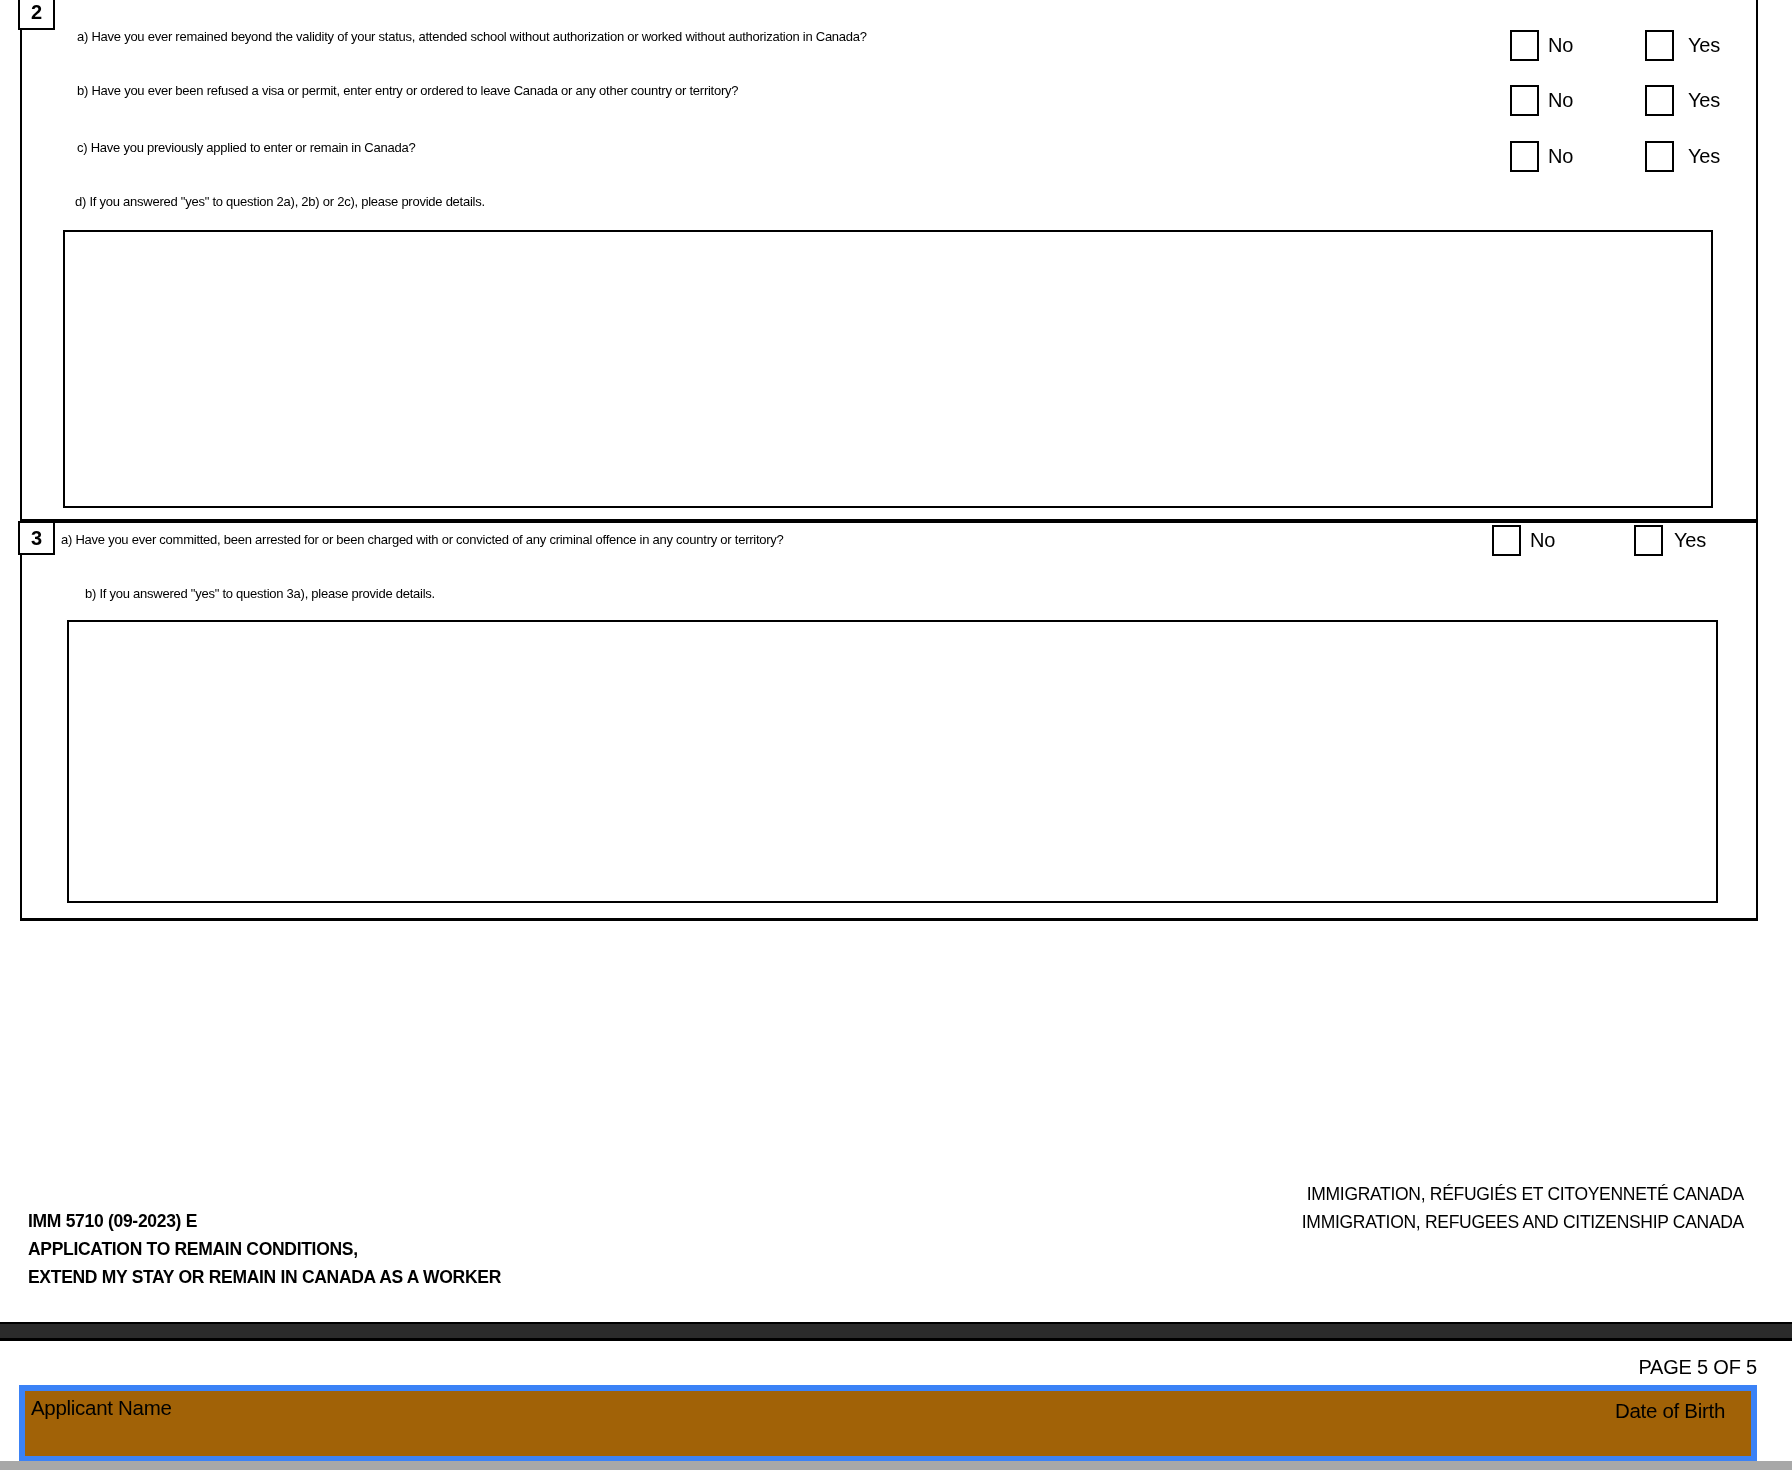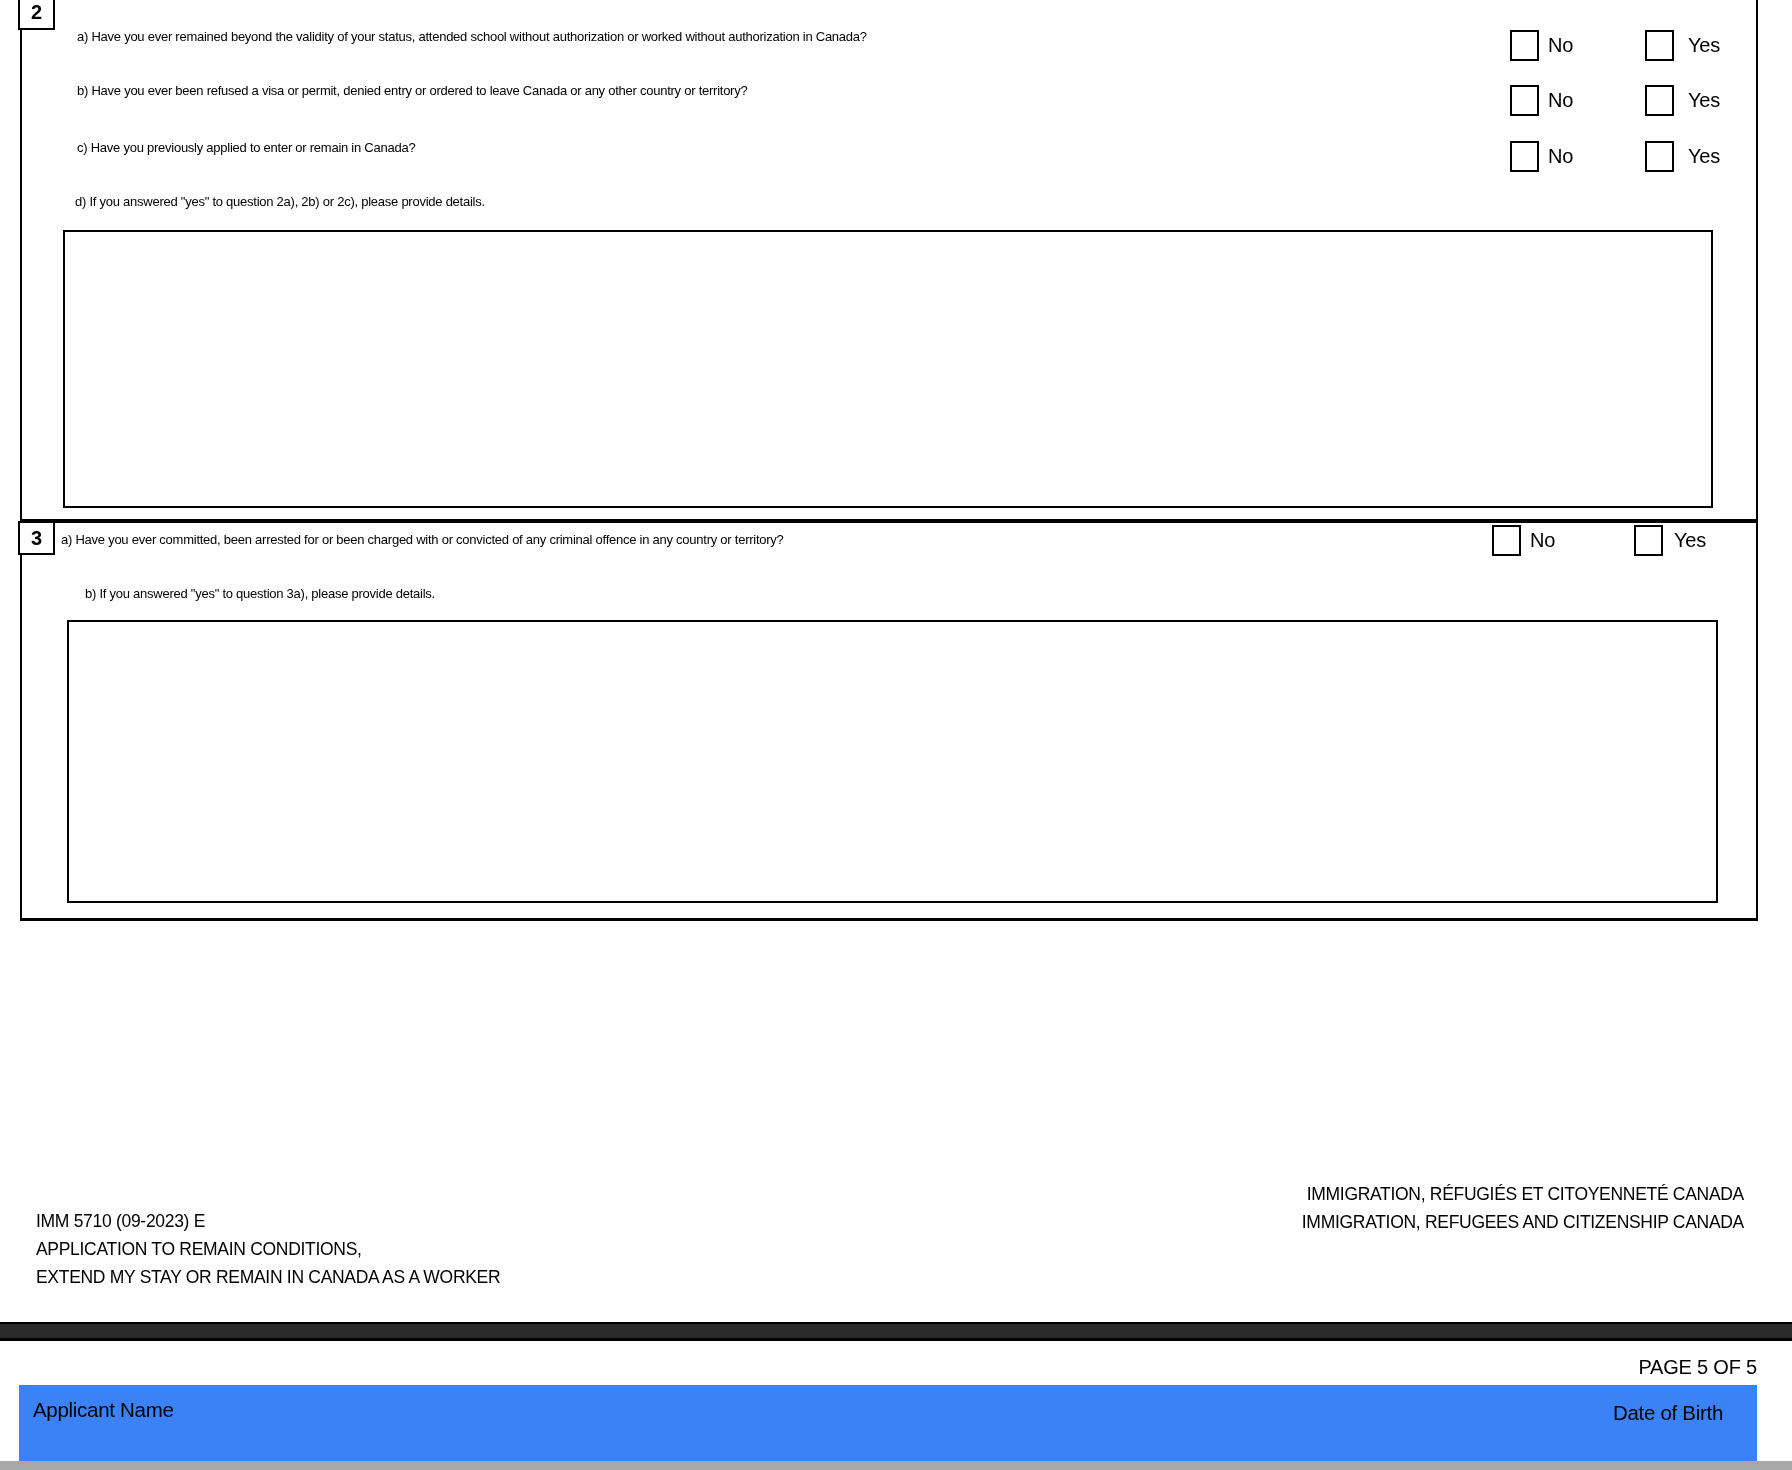--- a/index.html
+++ b/index.html
@@ -33,36 +33,36 @@
     display:block;
   }
   
   .footer-small{
     font-size:17.5px;letter-spacing:-0.3px;line-height:28px;white-space:nowrap;color:#000;
   }
   .separator-bar{
     background:#2b2b2b;border-top:2px solid #000;border-bottom:3px solid #000;
   }
   .page-indicator{font-size:20px;letter-spacing:-0.2px;}
-  .applicant-box{border:8px solid #3b82f6;background:#3b82f6;}
+  .applicant-box{border:6px solid #3b82f6;background:#a16207;}
   .field-label{font-size:20.5px;letter-spacing:-0.3px;white-space:nowrap;}
   .bottom-strip{background:#a8a8a8;}
 </style>
 </head>
 <body>
 
 <div class="abs section-panel" style="left:20px;top:-6px;width:1738px;height:527px;">
 </div>
 
 <div class="abs num-tab" style="left:18px;top:-8px;width:37px;height:38px;padding-top:7px;">
   <span>2</span>
 </div>
 
 <div class="abs q-label" style="left:64px;top:29px;">a) Have you ever remained beyond the validity of your status, attended school without authorization or worked without authorization in Canada?</div>
-<div class="abs q-label" style="left:64px;top:83px;">b) Have you ever been refused a visa or permit, denied entry or ordered to leave Canada or any other country or territory?</div>
+<div class="abs q-label" style="left:64px;top:83px;">b) Have you ever been refused a visa or permit, enter entry or ordered to leave Canada or any other country or territory?</div>
 <div class="abs q-label" style="left:64px;top:140px;">c) Have you previously applied to enter or remain in Canada?</div>
 <div class="abs q-label" style="left:62px;top:194px;">d) If you answered "yes" to question  2a), 2b) or 2c), please provide details.</div>
 
 <div class="abs cb" style="left:1510px;top:30px;"></div>
 <div class="abs cb-label" style="left:1548px;top:30px;">No</div>
 <div class="abs cb" style="left:1645px;top:30px;"></div>
 <div class="abs cb-label" style="left:1688px;top:30px;">Yes</div>
 
 <div class="abs cb" style="left:1510px;top:85px;"></div>
 <div class="abs cb-label" style="left:1548px;top:85px;">No</div>
@@ -86,21 +86,21 @@
 <div class="abs q-label" style="left:48px;top:532px;">a) Have you ever committed, been arrested for or been charged with or convicted of any criminal offence in any country or territory?</div>
 <div class="abs q-label" style="left:72px;top:586px;">b) If you answered "yes" to question  3a), please provide details.</div>
 
 <div class="abs cb" style="left:1492px;top:525px;"></div>
 <div class="abs cb-label" style="left:1530px;top:525px;">No</div>
 <div class="abs cb" style="left:1634px;top:525px;"></div>
 <div class="abs cb-label" style="left:1674px;top:525px;">Yes</div>
 
 <textarea class="abs details-box" style="left: 67px; top: 620px; width: 1651px; height: 283px;"></textarea>
 
-<div class="abs" style="left:36px;top:1207px;">
+<div class="abs" style="left:28px;top:1207px;font-weight:bold;">
   <div class="footer-small">IMM 5710 (09-2023) E</div>
   <div class="footer-small">APPLICATION TO REMAIN CONDITIONS,</div>
   <div class="footer-small">EXTEND MY STAY OR REMAIN IN CANADA AS A WORKER</div>
 </div>
 
 <div class="abs" style="right:48px;top:1180px;text-align:right;">
   <div class="footer-small">IMMIGRATION, RÉFUGIÉS ET CITOYENNETÉ CANADA</div>
   <div class="footer-small">IMMIGRATION, REFUGEES AND CITIZENSHIP CANADA</div>
 </div>
 

